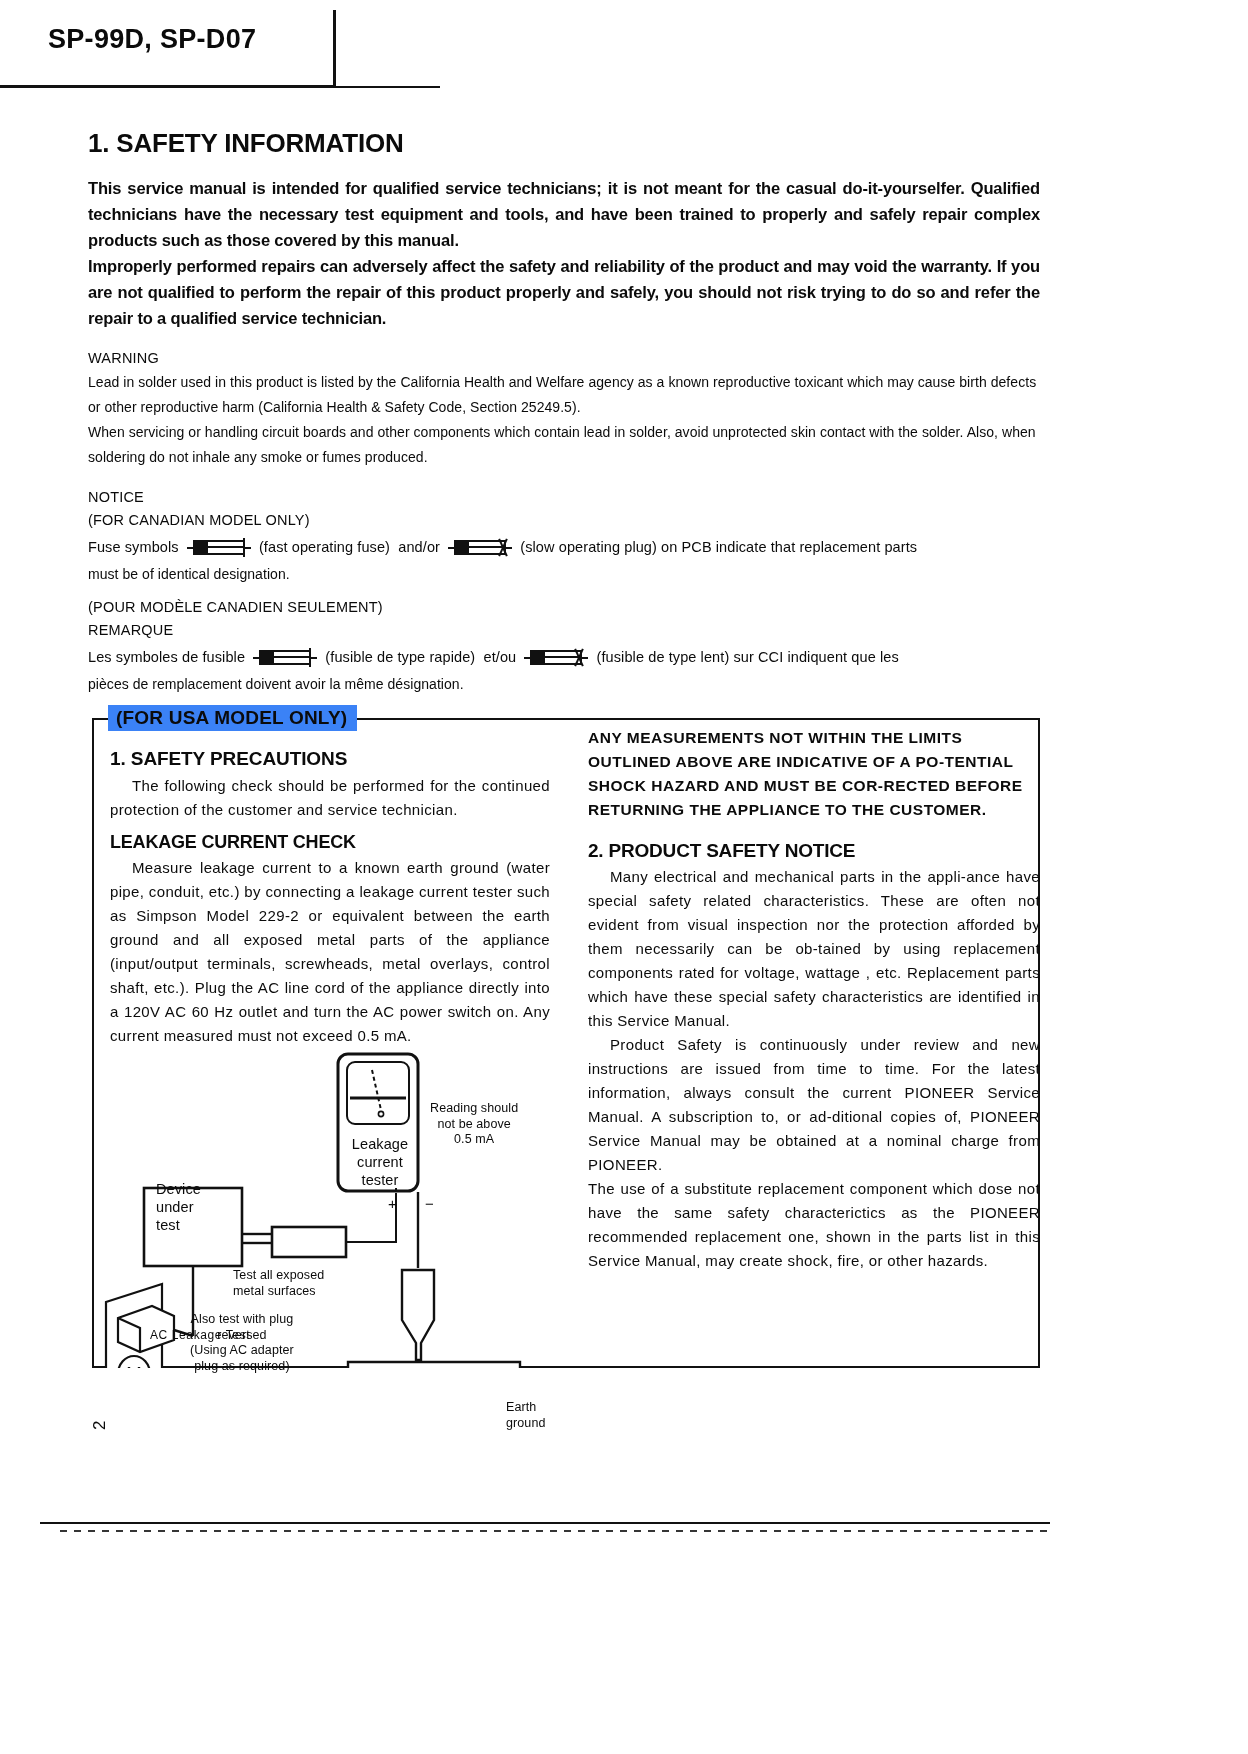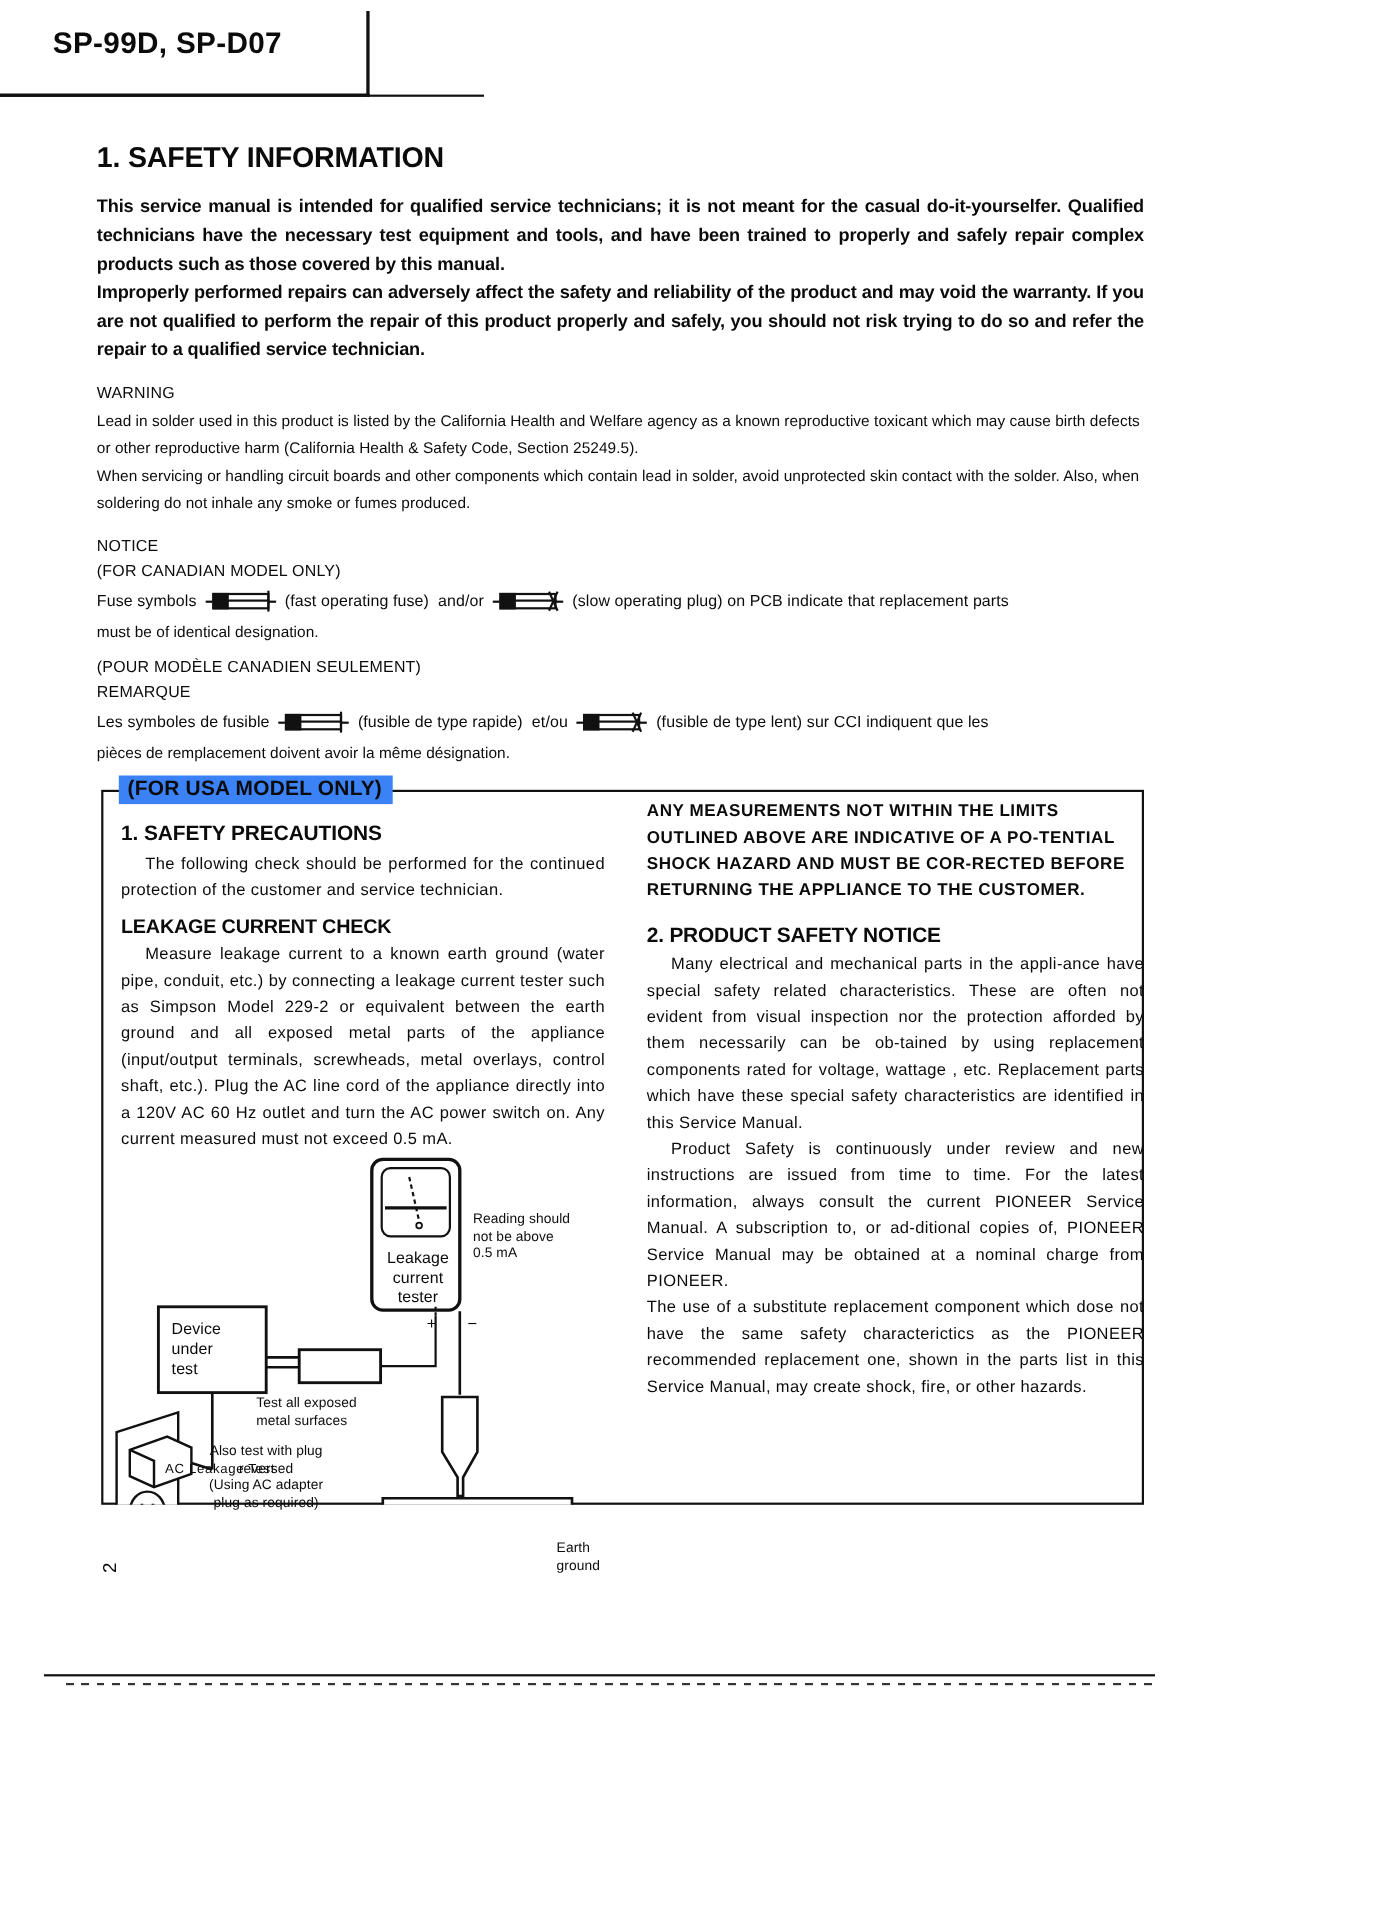--- a/index.html
+++ b/index.html
@@ -429,33 +429,33 @@
 
       <line x1="74" y1="290" x2="93" y2="296"></line>
 
       <ellipse cx="34" cy="334" rx="16" ry="18" stroke-width="2.2"></ellipse>
       <line x1="29" y1="327" x2="29" y2="341" stroke-width="2.4"></line>
       <line x1="39" y1="327" x2="39" y2="341" stroke-width="2.4"></line>
     </g>
   </svg>
 
   
-  <div class="dg-label big" style="left:56px; top:160px;">
+  <div class="dg-label big" style="left:56px; top:140px;">
     <span>Device</span><br>
     <span>under</span><br>
     <span>test</span>
   </div>
 
   <div class="dg-label big" style="left:240px; top:95px; width:80px; text-align:center;">
     <span>Leakage</span><br>
     <span>current</span><br>
     <span>tester</span>
   </div>
 
-  <div class="dg-label" style="left:330px; top:61px;">
+  <div class="dg-label" style="left:330px; top:61px;text-align:center;">
     <span>Reading should</span><br>
     <span>not be above</span><br>
     <span>0.5 mA</span>
   </div>
 
   <div class="dg-label" style="left:288px; top:156px; font-size:15px;">+</div>
   <div class="dg-label" style="left:325px; top:156px; font-size:15px;">−</div>
 
   <div class="dg-label" style="left:133px; top:228px;">
     <span>Test all exposed</span><br>

